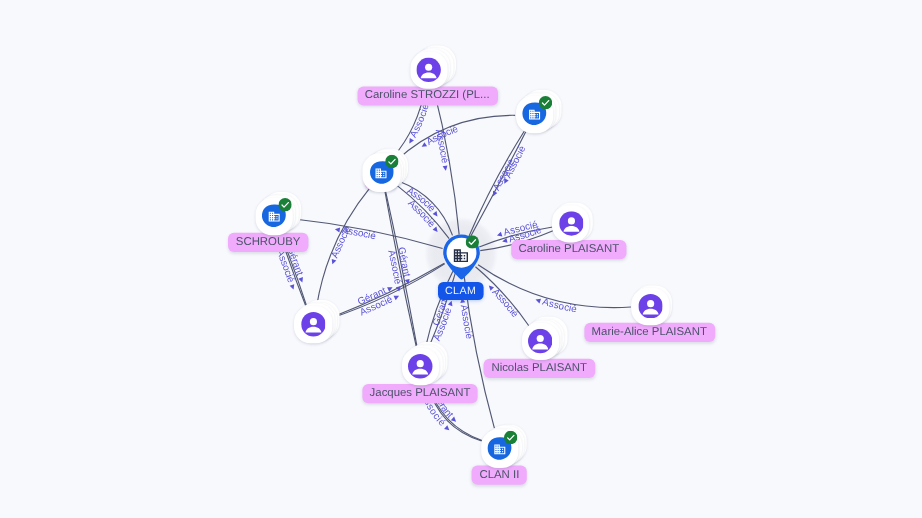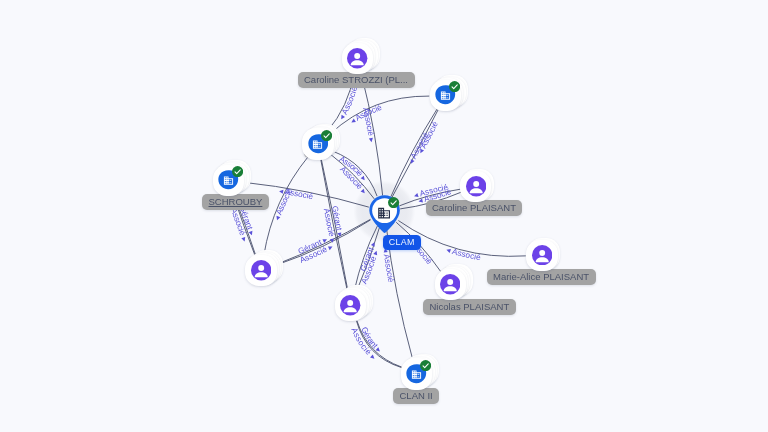--- a/index.html
+++ b/index.html
@@ -3,21 +3,21 @@
 <meta charset="utf-8">
 <title>Company relations graph</title>
 <style>
   html,body{margin:0;padding:0;}
   body{width:768px;height:432px;overflow:hidden;background:#f8f9fd;
        font-family:"Liberation Sans",sans-serif;}
   #stage{position:relative;width:768px;height:432px;background:#f8f9fd;}
   svg.layer{position:absolute;left:0;top:0;width:768px;height:432px;}
   .node{position:absolute;width:0;height:0;}
   .card{position:absolute;width:31.4px;height:31.4px;border-radius:13.6px;background:#fff;}
-  .nlabel{position:absolute;background:#a3a3a3;border-radius:5px;color:#4a5268;
+  .nlabel{position:absolute;background:#f0abfc;border-radius:5px;color:#4a5268;
     font-size:9.5px;line-height:12px;padding:2px 6.5px 2px 6.5px;white-space:nowrap;
     box-shadow:0 1px 2.5px rgba(70,80,110,.15);}
   .nlabel.sel{background:#1255e8;color:#eef5ff;font-size:8.9px;line-height:11px;border-radius:4.5px;letter-spacing:.35px;
     padding:2px 5.8px 2px 5.8px;box-shadow:0 1px 3px rgba(27,102,232,.28);}
 </style>
 </head>
 <body>
 
 <div id="stage">
   <svg class="layer" id="edges" viewBox="0 0 768 432">
@@ -168,21 +168,21 @@
           </svg>
           <svg width="11" height="11" viewBox="0 0 24 24" style="position:absolute;left:4.699999999999999px;top:4.999999999999999px">
             <path fill="#fff" d="M12 7V3H2v18h20V7H12zM6 19H4v-2h2v2zm0-4H4v-2h2v2zm0-4H4V9h2v2zm0-4H4V5h2v2zm4 12H8v-2h2v2zm0-4H8v-2h2v2zm0-4H8V9h2v2zm0-4H8V5h2v2zm10 12h-8v-2h2v-2h-2v-2h2v-2h-2V9h8v10zm-2-8h-2v2h2v-2zm0 4h-2v2h2v-2z"></path>
           </svg>
         </div>
         <div style="position: absolute; left: 3.4px; top: -17.2px; width: 11.2px; height: 11.2px; z-index: 13;"><svg width="11.2" height="11.2" viewBox="0 0 24 24">
             <circle cx="12" cy="12" r="12" fill="#1a7f37"></circle>
             <path d="M6.5 12.6l3.6 3.7 7.6-8.1" fill="none" stroke="#fff" stroke-width="2.3" stroke-linecap="round" stroke-linejoin="round"></path>
           </svg></div>
       </div>
-      <div class="nlabel" style="left: 202px; top: 193.7px; text-decoration: underline;">SCHROUBY</div>
+      <div class="nlabel" style="left: 190px; top: 193.7px;">SCHROUBY</div>
       <div class="node" style="left: 475.7px; top: 186.5px;">
         <div class="card" style="left: -13.45px; top: -17.2px; z-index: 9; box-shadow: rgba(90, 100, 130, 0.16) 0px 0.5px 2px;"></div>
         <div class="card" style="left: -15.7px; top: -15.7px; z-index: 11; box-shadow: rgba(90, 100, 130, 0.2) 0px 1px 2.5px;"></div>
         <div style="position: absolute; left: -10.2px; top: -10.3px; width: 20.4px; height: 20.4px; z-index: 12;"><svg width="20.4" height="20.4" viewBox="0 0 24 24">
             <circle cx="12" cy="12" r="12" fill="#6c42e8"></circle>
             <circle cx="12" cy="9.5" r="3.5" fill="#fff"></circle>
             <path d="M4.2 20.2c.5-3.5 3.5-5.7 7.8-5.7s7.3 2.2 7.8 5.7z" fill="#fff"></path>
           </svg></div>
       </div>
       <div class="nlabel" style="left: 425.5px; top: 199.7px;">Caroline PLAISANT</div>
@@ -191,21 +191,21 @@
             <path d="M14.9 0.3C6.7 0.3 0.3 6.8 0.3 14.9c0 4.1 2.6 8.6 5.6 12.4 3.0 3.8 6.3 6.9 7.8 8.3a1.7 1.7 0 0 0 2.4 0c1.5-1.4 4.8-4.5 7.8-8.3 3.0-3.8 5.6-8.3 5.6-12.4 0-8.1-6.4-14.6-14.6-14.6z" fill="#1b66e8"></path>
             <circle cx="14.9" cy="14.9" r="11.9" fill="#fff"></circle>
           </svg><svg width="14.2" height="14.2" viewBox="0 0 24 24" style="position:absolute;left:8.5px;top:10.9px">
             <path fill="#252e47" d="M12 7V3H2v18h20V7H12zM6 19H4v-2h2v2zm0-4H4v-2h2v2zm0-4H4V9h2v2zm0-4H4V5h2v2zm4 12H8v-2h2v2zm0-4H8v-2h2v2zm0-4H8V9h2v2zm0-4H8V5h2v2zm10 12h-8v-2h2v-2h-2v-2h2v-2h-2V9h8v10zm-2-8h-2v2h2v-2zm0 4h-2v2h2v-2z"></path>
           </svg></div>
         <div style="position: absolute; left: 4.2px; top: -17.8px; width: 11.2px; height: 11.2px; z-index: 13;"><svg width="11.2" height="11.2" viewBox="0 0 24 24">
             <circle cx="12" cy="12" r="12" fill="#1a7f37"></circle>
             <path d="M6.5 12.6l3.6 3.7 7.6-8.1" fill="none" stroke="#fff" stroke-width="2.3" stroke-linecap="round" stroke-linejoin="round"></path>
           </svg></div>
       </div>
-      <div class="nlabel sel" style="left: 383px; top: 234.7px;">CLAM</div>
+      <div class="nlabel sel" style="left: 365px; top: 234.7px;">CLAM</div>
       <div class="node" style="left: 541.8px; top: 255.4px;">
         <div class="card" style="left: -13.45px; top: -17.2px; z-index: 9; box-shadow: rgba(90, 100, 130, 0.16) 0px 0.5px 2px;"></div>
         <div class="card" style="left: -15.7px; top: -15.7px; z-index: 11; box-shadow: rgba(90, 100, 130, 0.2) 0px 1px 2.5px;"></div>
         <div style="position: absolute; left: -10.2px; top: -10.3px; width: 20.4px; height: 20.4px; z-index: 12;"><svg width="20.4" height="20.4" viewBox="0 0 24 24">
             <circle cx="12" cy="12" r="12" fill="#6c42e8"></circle>
             <circle cx="12" cy="9.5" r="3.5" fill="#fff"></circle>
             <path d="M4.2 20.2c.5-3.5 3.5-5.7 7.8-5.7s7.3 2.2 7.8 5.7z" fill="#fff"></path>
           </svg></div>
       </div>
       <div class="nlabel" style="left: 486.5px; top: 269.3px;">Marie-Alice PLAISANT</div>
@@ -224,32 +224,33 @@
         <div class="card" style="left: -8.95px; top: -20.2px; z-index: 7; box-shadow: rgba(90, 100, 130, 0.16) 0px 0.5px 2px;"></div>
         <div class="card" style="left: -11.2px; top: -18.7px; z-index: 8; box-shadow: rgba(90, 100, 130, 0.16) 0px 0.5px 2px;"></div>
         <div class="card" style="left: -13.45px; top: -17.2px; z-index: 9; box-shadow: rgba(90, 100, 130, 0.16) 0px 0.5px 2px;"></div>
         <div class="card" style="left: -15.7px; top: -15.7px; z-index: 11; box-shadow: rgba(90, 100, 130, 0.2) 0px 1px 2.5px;"></div>
         <div style="position: absolute; left: -10.2px; top: -10.3px; width: 20.4px; height: 20.4px; z-index: 12;"><svg width="20.4" height="20.4" viewBox="0 0 24 24">
             <circle cx="12" cy="12" r="12" fill="#6c42e8"></circle>
             <circle cx="12" cy="9.5" r="3.5" fill="#fff"></circle>
             <path d="M4.2 20.2c.5-3.5 3.5-5.7 7.8-5.7s7.3 2.2 7.8 5.7z" fill="#fff"></path>
           </svg></div>
       </div>
-      <div class="nlabel" style="left: 423px; top: 298.7px;">Nicolas PLAISANT</div>
+      <div class="nlabel" style="left: 403px; top: 298.7px;">Nicolas PLAISANT</div>
       <div class="node" style="left: 350.6px; top: 305.6px;">
         <div class="card" style="left: -8.95px; top: -20.2px; z-index: 7; box-shadow: rgba(90, 100, 130, 0.16) 0px 0.5px 2px;"></div>
         <div class="card" style="left: -11.2px; top: -18.7px; z-index: 8; box-shadow: rgba(90, 100, 130, 0.16) 0px 0.5px 2px;"></div>
         <div class="card" style="left: -13.45px; top: -17.2px; z-index: 9; box-shadow: rgba(90, 100, 130, 0.16) 0px 0.5px 2px;"></div>
         <div class="card" style="left: -15.7px; top: -15.7px; z-index: 11; box-shadow: rgba(90, 100, 130, 0.2) 0px 1px 2.5px;"></div>
         <div style="position: absolute; left: -10.2px; top: -10.3px; width: 20.4px; height: 20.4px; z-index: 12;"><svg width="20.4" height="20.4" viewBox="0 0 24 24">
             <circle cx="12" cy="12" r="12" fill="#6c42e8"></circle>
             <circle cx="12" cy="9.5" r="3.5" fill="#fff"></circle>
             <path d="M4.2 20.2c.5-3.5 3.5-5.7 7.8-5.7s7.3 2.2 7.8 5.7z" fill="#fff"></path>
           </svg></div>
       </div>
+      <div class="nlabel" style="left: 301.5px; top: 319.7px;">Jacques PLAISANT</div>
       <div class="node" style="left: 416.6px; top: 374px;">
         <div class="card" style="left: -8.95px; top: -20.2px; z-index: 7; box-shadow: rgba(90, 100, 130, 0.16) 0px 0.5px 2px;"></div>
         <div class="card" style="left: -11.2px; top: -18.7px; z-index: 8; box-shadow: rgba(90, 100, 130, 0.16) 0px 0.5px 2px;"></div>
         <div class="card" style="left: -13.45px; top: -17.2px; z-index: 9; box-shadow: rgba(90, 100, 130, 0.16) 0px 0.5px 2px;"></div>
         <div class="card" style="left: -15.7px; top: -15.7px; z-index: 11; box-shadow: rgba(90, 100, 130, 0.2) 0px 1px 2.5px;"></div>
         <div style="position: absolute; left: -10.2px; top: -10.3px; width: 20.4px; height: 20.4px; z-index: 12;">
           <svg width="20.4" height="20.4" viewBox="0 0 24 24" style="position:absolute;left:0;top:0">
             <path d="M12.4.4c4.6-.2 8.1 1.4 9.9 4.4 1.9 3.1 2 8.3-.1 11.9-2.1 3.6-6.3 6-10.4 5.9-4.2-.1-8.3-2.6-10.2-6.2C-.3 12.7.1 7.7 2.5 4.6 4.9 1.6 8.2.6 12.4.4z" fill="#1667e0"></path>
           </svg>
           <svg width="11" height="11" viewBox="0 0 24 24" style="position:absolute;left:4.699999999999999px;top:4.999999999999999px">

